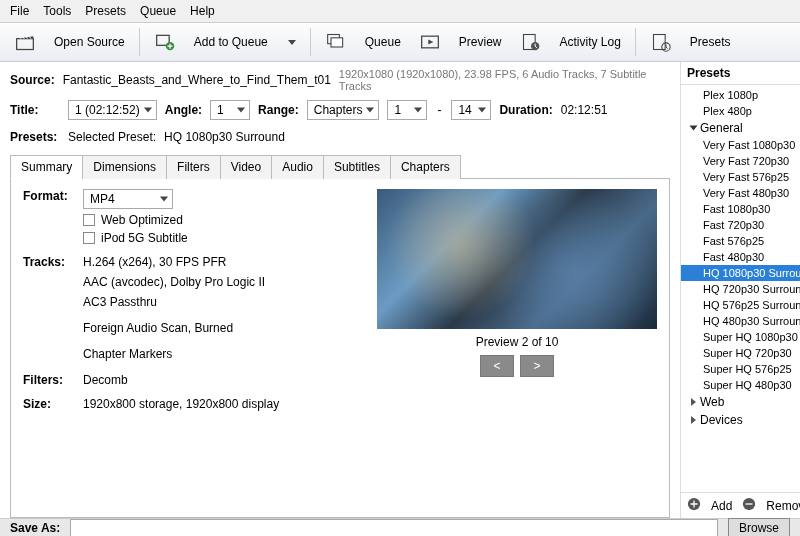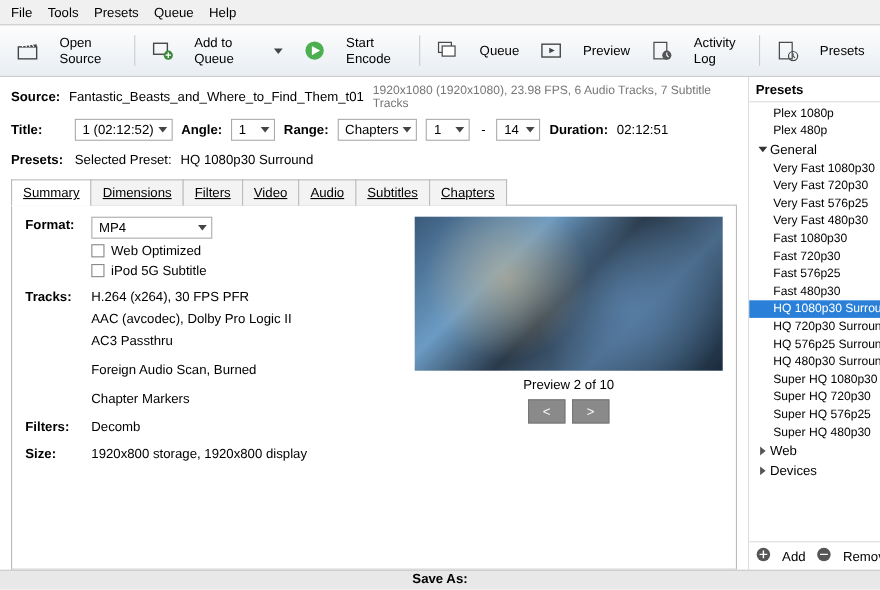--- a/index.html
+++ b/index.html
@@ -33,21 +33,21 @@
 .sel { background:#fff; border:1px solid #aaa; padding:2px 16px 2px 6px; position:relative; min-width:40px; display:inline-block; }
 .sel::after { content:""; position:absolute; right:4px; top:50%; transform:translateY(-50%); width:0;height:0;border-left:4px solid transparent;border-right:4px solid transparent;border-top:5px solid #444;}
 .dash { padding:0 2px; }
 
 
 .prow { display:flex; align-items:flex-start; gap:8px; margin-bottom:10px; }
 .prow .lbl { font-weight:bold; width:50px; }
 
 
 .tabs { display:flex; border-bottom:1px solid #bbb; }
-.tab { padding:4px 10px; border:1px solid #bbb; border-bottom:none; background:#f3f3f3; margin-right:-1px; position:relative; top:1px;text-decoration:underline; }
+.tab { padding:4px 10px; border:1px solid #bbb; border-bottom:none; background:#f3f3f3; margin-right:-1px; position:relative; top:1px; }
 .tab.active { background:#fff; border-bottom:1px solid #fff; }
 
 
 .tabbody { border:1px solid #bbb; border-top:none; flex:1; padding:10px 12px; display:flex; gap:10px; overflow:hidden;}
 .col1 { width:60px; font-weight:bold; }
 .col2 { flex:1; }
 .frow { display:flex; margin-bottom:10px; }
 .frow .col2 { display:flex; flex-direction:column; gap:4px; }
 .chk { display:flex; align-items:center; gap:6px; }
 .chk .box { width:12px; height:12px; border:1px solid #888; background:#fff; }
@@ -68,21 +68,21 @@
 .tnode.group { font-weight:normal; }
 .tnode.child { padding-left:22px; font-size:11px; }
 .tnode.child.italic { }
 .tnode.selected { background:#2a80d8; color:#fff; }
 .tri { width:0;height:0;border-top:4px solid transparent;border-bottom:4px solid transparent;border-left:5px solid #555; display:inline-block;}
 .tri.open { transform:rotate(90deg); border-left-color:#333;}
 .rfoot { border-top:1px solid #ddd; padding:4px 6px; display:flex; gap:10px; align-items:center; }
 .rficon { width:14px;height:14px; }
 
 
-.bottom { height:18px; background:#e8e8e8; border-top:1px solid #ccc; display:flex; align-items:center; padding:0 10px; gap:10px;flex-direction:column; }
+.bottom { height:18px; background:#e8e8e8; border-top:1px solid #ccc; display:flex; align-items:center; padding:0 10px; gap:10px; }
 .bottom .lbl { font-weight:bold; }
 .saveinput { flex:1; height:18px; border:1px solid #aaa; background:#fff; }
 .browsebtn { border:1px solid #888; background:#ddd; padding:2px 10px; }
 </style>
 </head>
 <body>
 
 <div class="menubar">
   <span>File</span>
   <span>Tools</span>
@@ -106,29 +106,20 @@
   <div class="tbtn">
     <span class="ticon">
         <svg viewBox="0 0 24 24">
           <rect x="2" y="4" width="15" height="12" fill="none" stroke="#444" stroke-width="1.5"></rect>
           <circle cx="18" cy="17" r="5" fill="#3a8a3a"></circle>
           <path d="M18 14 L18 20 M15 17 L21 17" stroke="#fff" stroke-width="1.5"></path>
         </svg>
       </span>
     <span>Add to Queue</span>
     <span class="caret-dn"></span>
-  </div>
-  <div class="tbtn">
-    <span class="ticon">
-        <svg viewBox="0 0 24 24">
-          <circle cx="12" cy="12" r="10" fill="#4caf50"></circle>
-          <path d="M9 7 L18 12 L9 17 Z" fill="#fff"></path>
-        </svg>
-      </span>
-    <span>Start Encode</span>
   </div>
   <div class="tsep"></div>
   <div class="tbtn">
     <span class="ticon">
         <svg viewBox="0 0 24 24">
           <rect x="2" y="3" width="14" height="11" fill="none" stroke="#444" stroke-width="1.3"></rect>
           <rect x="6" y="7" width="14" height="11" fill="#fff" stroke="#444" stroke-width="1.3"></rect>
         </svg>
       </span>
     <span>Queue</span>
@@ -202,21 +193,21 @@
       <div class="tab">Audio</div>
       <div class="tab">Subtitles</div>
       <div class="tab">Chapters</div>
     </div>
 
     <div class="tabbody">
       <div style="flex:1">
         <div class="frow">
           <div class="col1">Format:</div>
           <div class="col2">
-            <span class="sel" style="width:110px">MP4</span>
+            <span class="sel" style="width:90px">MP4</span>
             <div class="chk">
                 <span class="box"></span>
                 <span>Web Optimized</span>
               </div>
             <div class="chk">
                 <span class="box"></span>
                 <span>iPod 5G Subtitle</span>
               </div>
           </div>
         </div>

